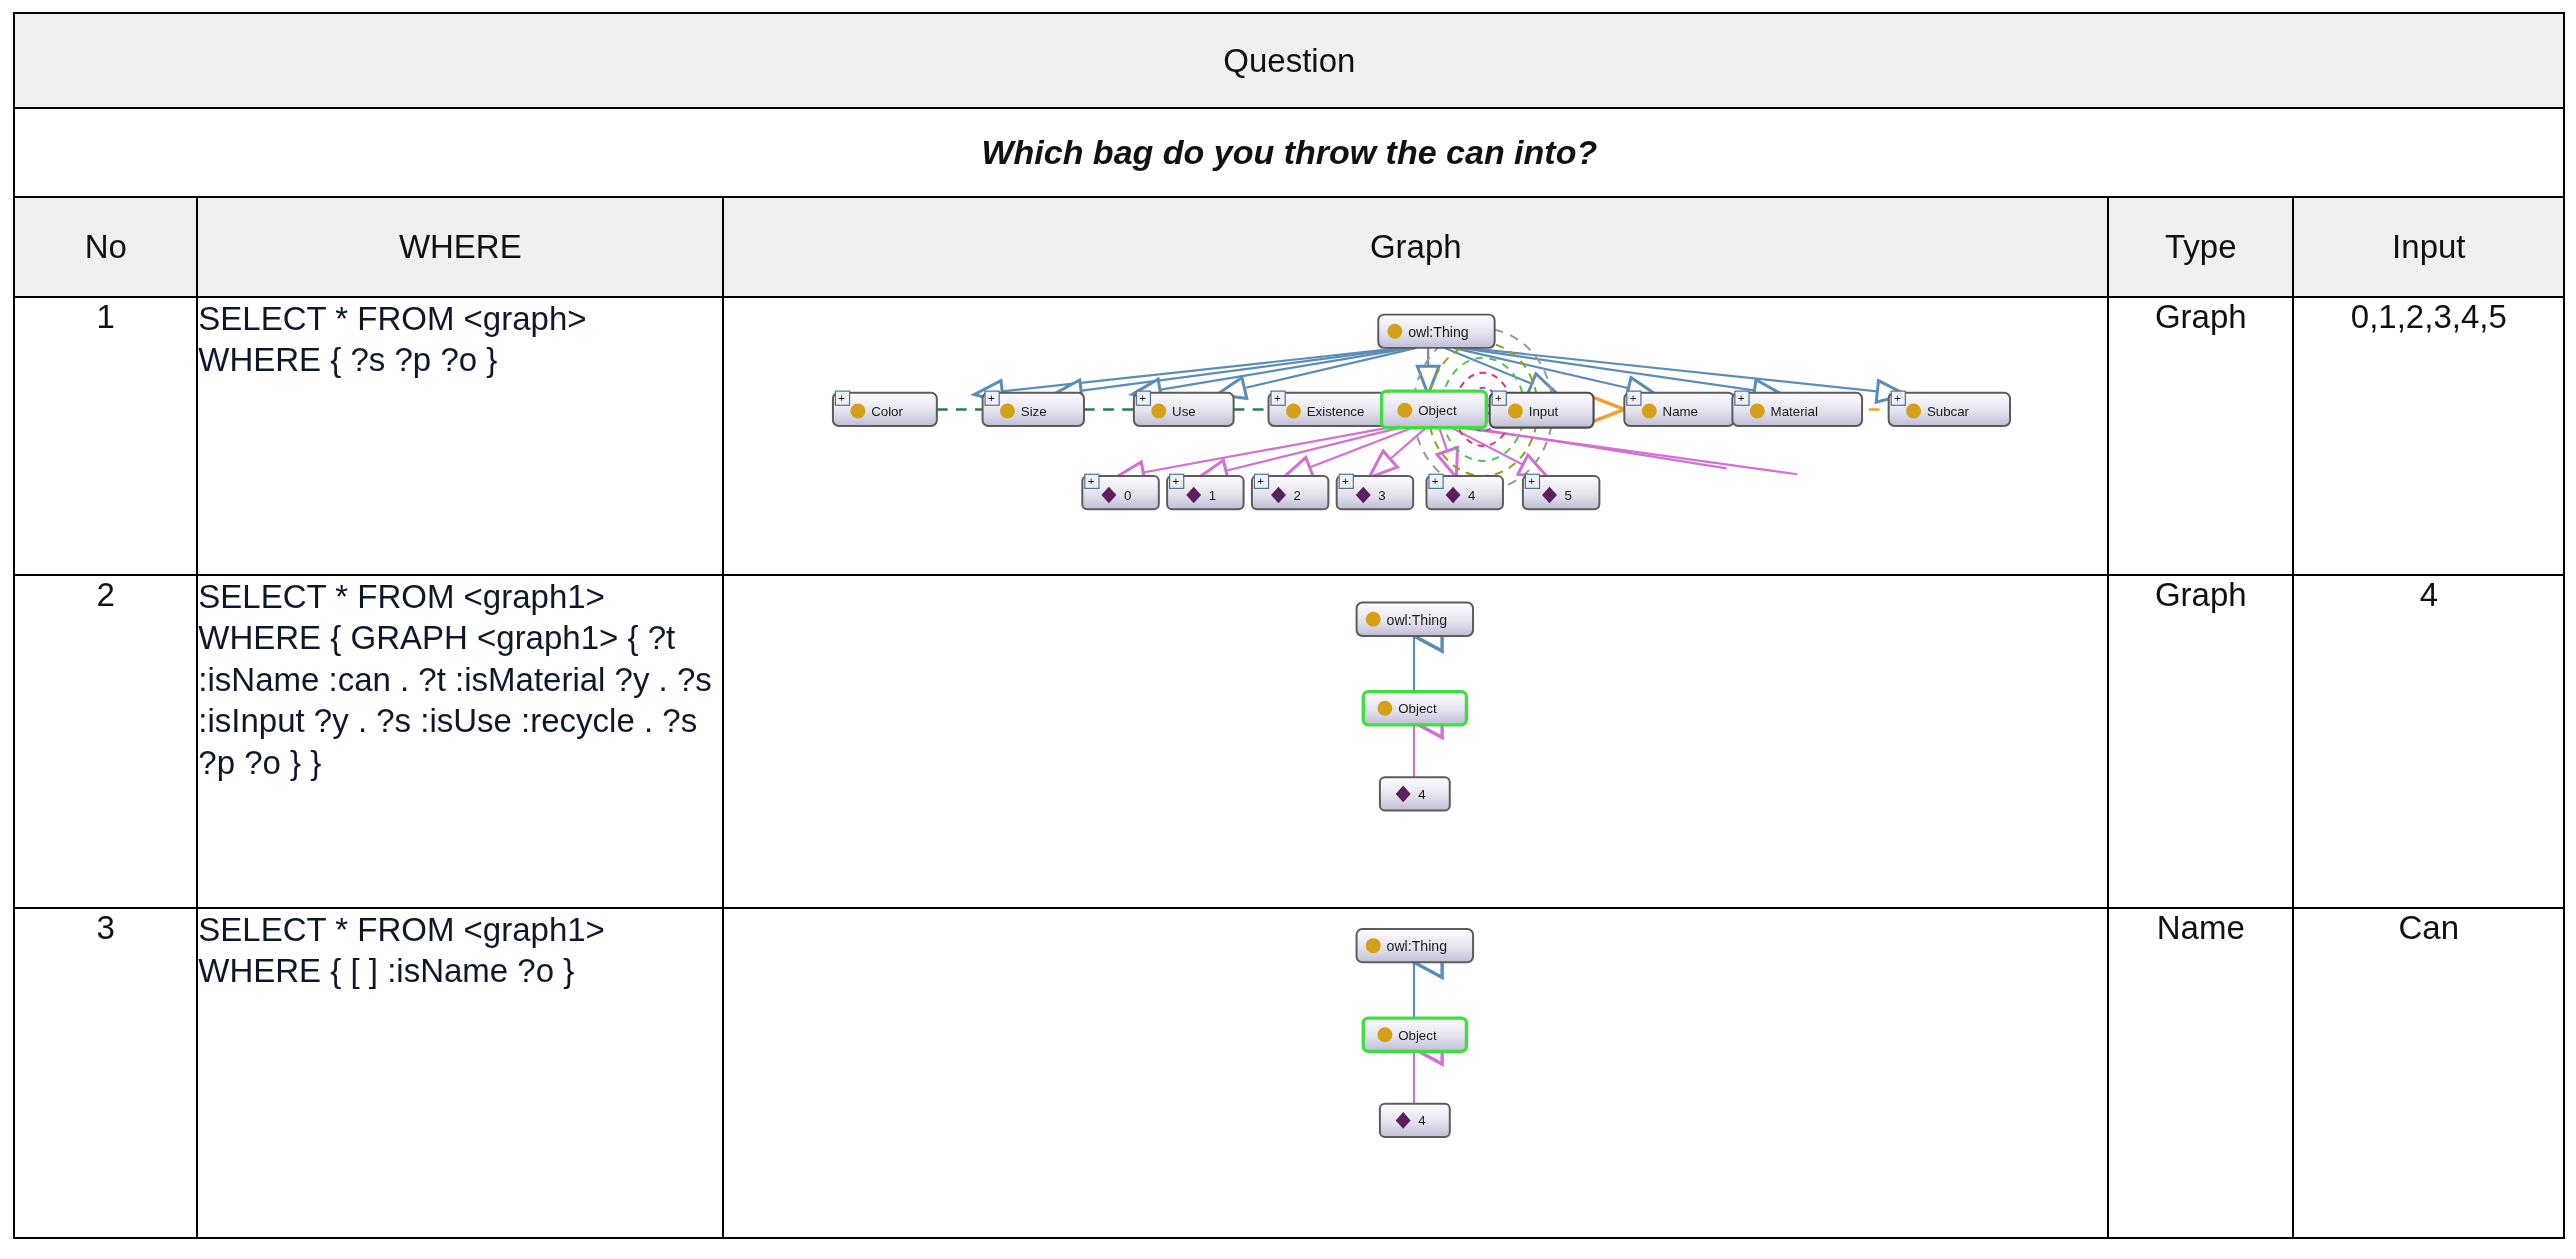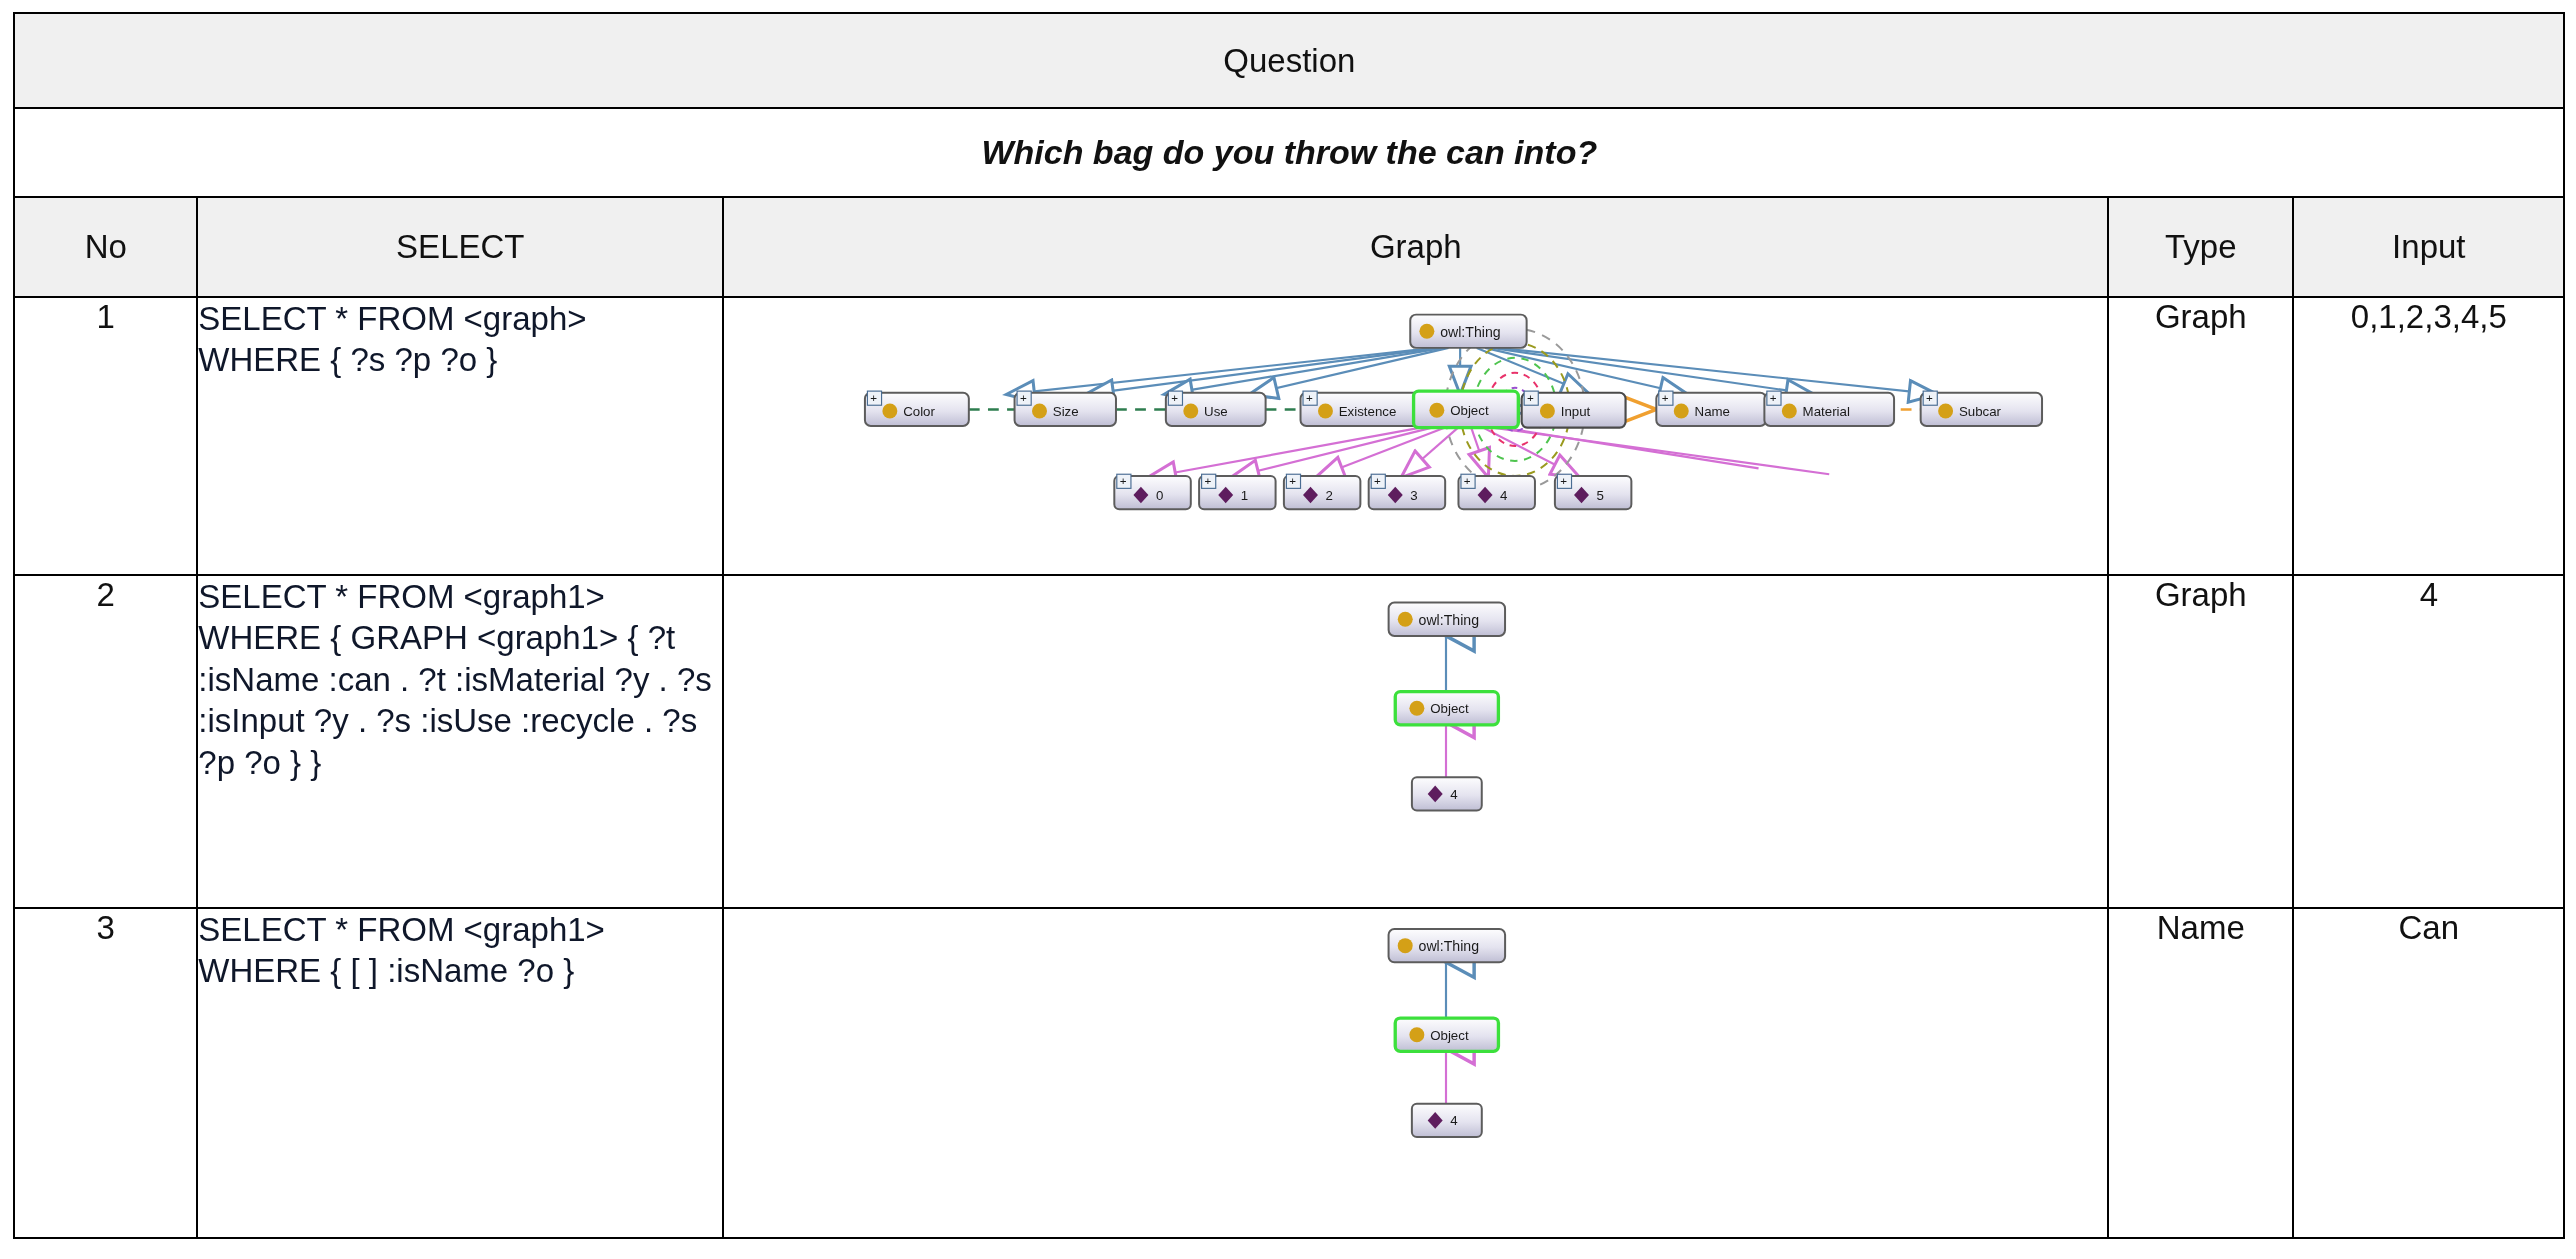--- a/index.html
+++ b/index.html
@@ -8,21 +8,21 @@
   table.qtable{border-collapse:collapse;table-layout:fixed;width:2549px;}
   table.qtable td{border:2.5px solid #000;padding:0;vertical-align:top;background:#fff;}
   .hdr-cell{background:#f0f0f0 !important;text-align:center;font-size:33px;color:#111;}
   .hdr-cell.tall{height:93px;line-height:93px;}
   .qrow-cell{text-align:center;font-size:34px;font-style:italic;font-weight:bold;color:#111;height:87px;line-height:87px;border-radius:32px;}
   .colhdr{background:#f0f0f0 !important;text-align:center;font-size:33px;color:#111;height:98px;line-height:98px;margin-top:28px;}
   .no-cell{text-align:center;font-size:33px;color:#111;padding-top:21.6px;}
   .sparql-cell{font-size:33px;color:#0f172a;padding:18.3px 0 11.7px 18.3px;line-height:1.26;word-break:break-word;white-space:pre-wrap;}
   .type-cell,.result-cell{text-align:center;font-size:33px;color:#111;padding-top:21.6px;}
   .graph-cell{padding:0;position:relative;}
-  .graph-wrap{position:relative;width:100%;height:100%;margin-left:32px;}
+  .graph-wrap{position:relative;width:100%;height:100%;}
   svg.gsvg{display:block;}
   
 </style>
 </head>
 <body>
 
 <div class="page">
   <table class="qtable">
     <colgroup>
       <col style="width:183px">
@@ -33,21 +33,21 @@
     </colgroup>
     <tbody>
       <tr>
         <td class="hdr-cell tall" colspan="5">Question</td>
       </tr>
       <tr>
         <td class="qrow-cell" colspan="5">Which bag do you throw the can into?</td>
       </tr>
       <tr>
         <td class="colhdr">No</td>
-        <td class="colhdr">SELECT</td>
+        <td class="colhdr">WHERE</td>
         <td class="colhdr">Graph</td>
         <td class="colhdr">Type</td>
         <td class="colhdr">Input</td>
       </tr>
 
       <tr>
         <td class="no-cell" style="height:276px">1</td>
         <td class="sparql-cell">SELECT * FROM &lt;graph&gt;
 WHERE { ?s ?p ?o }</td>
         <td class="graph-cell">

